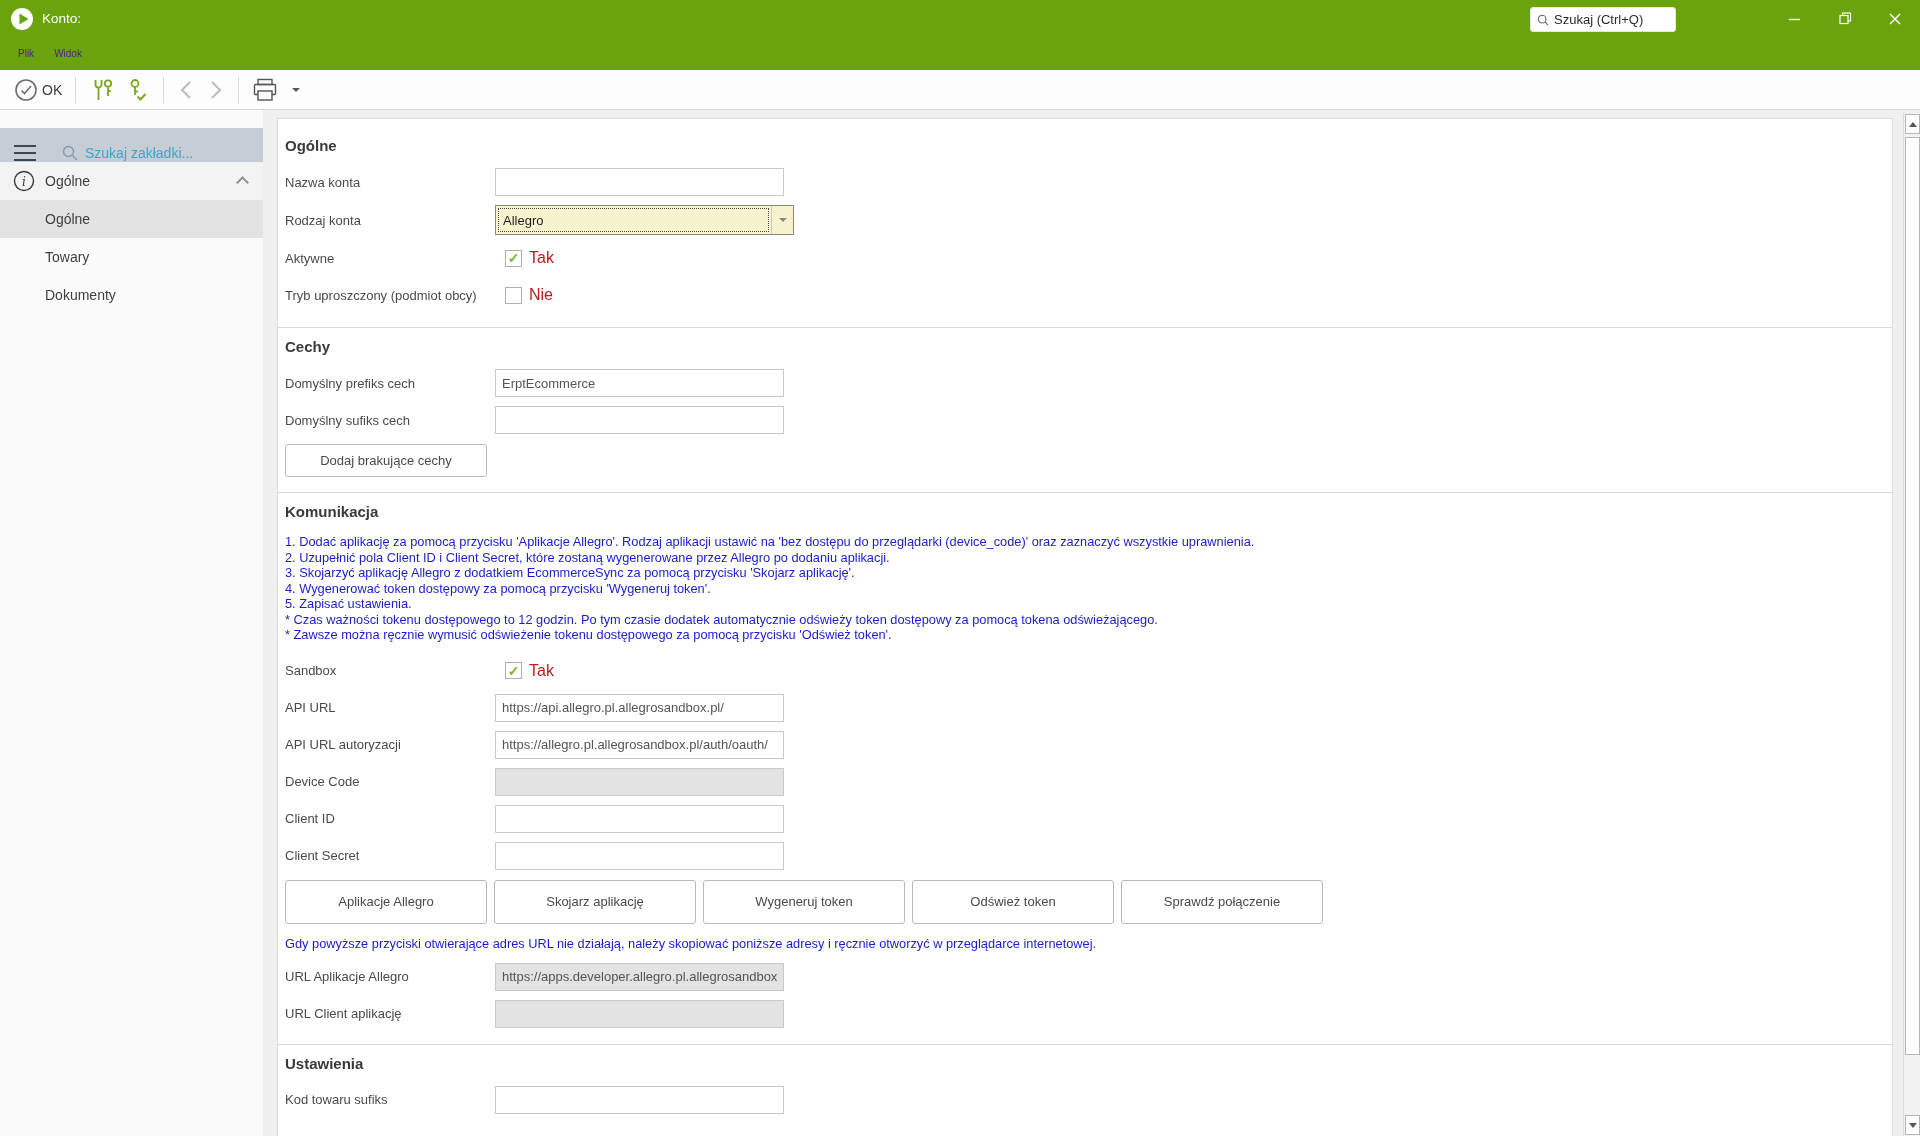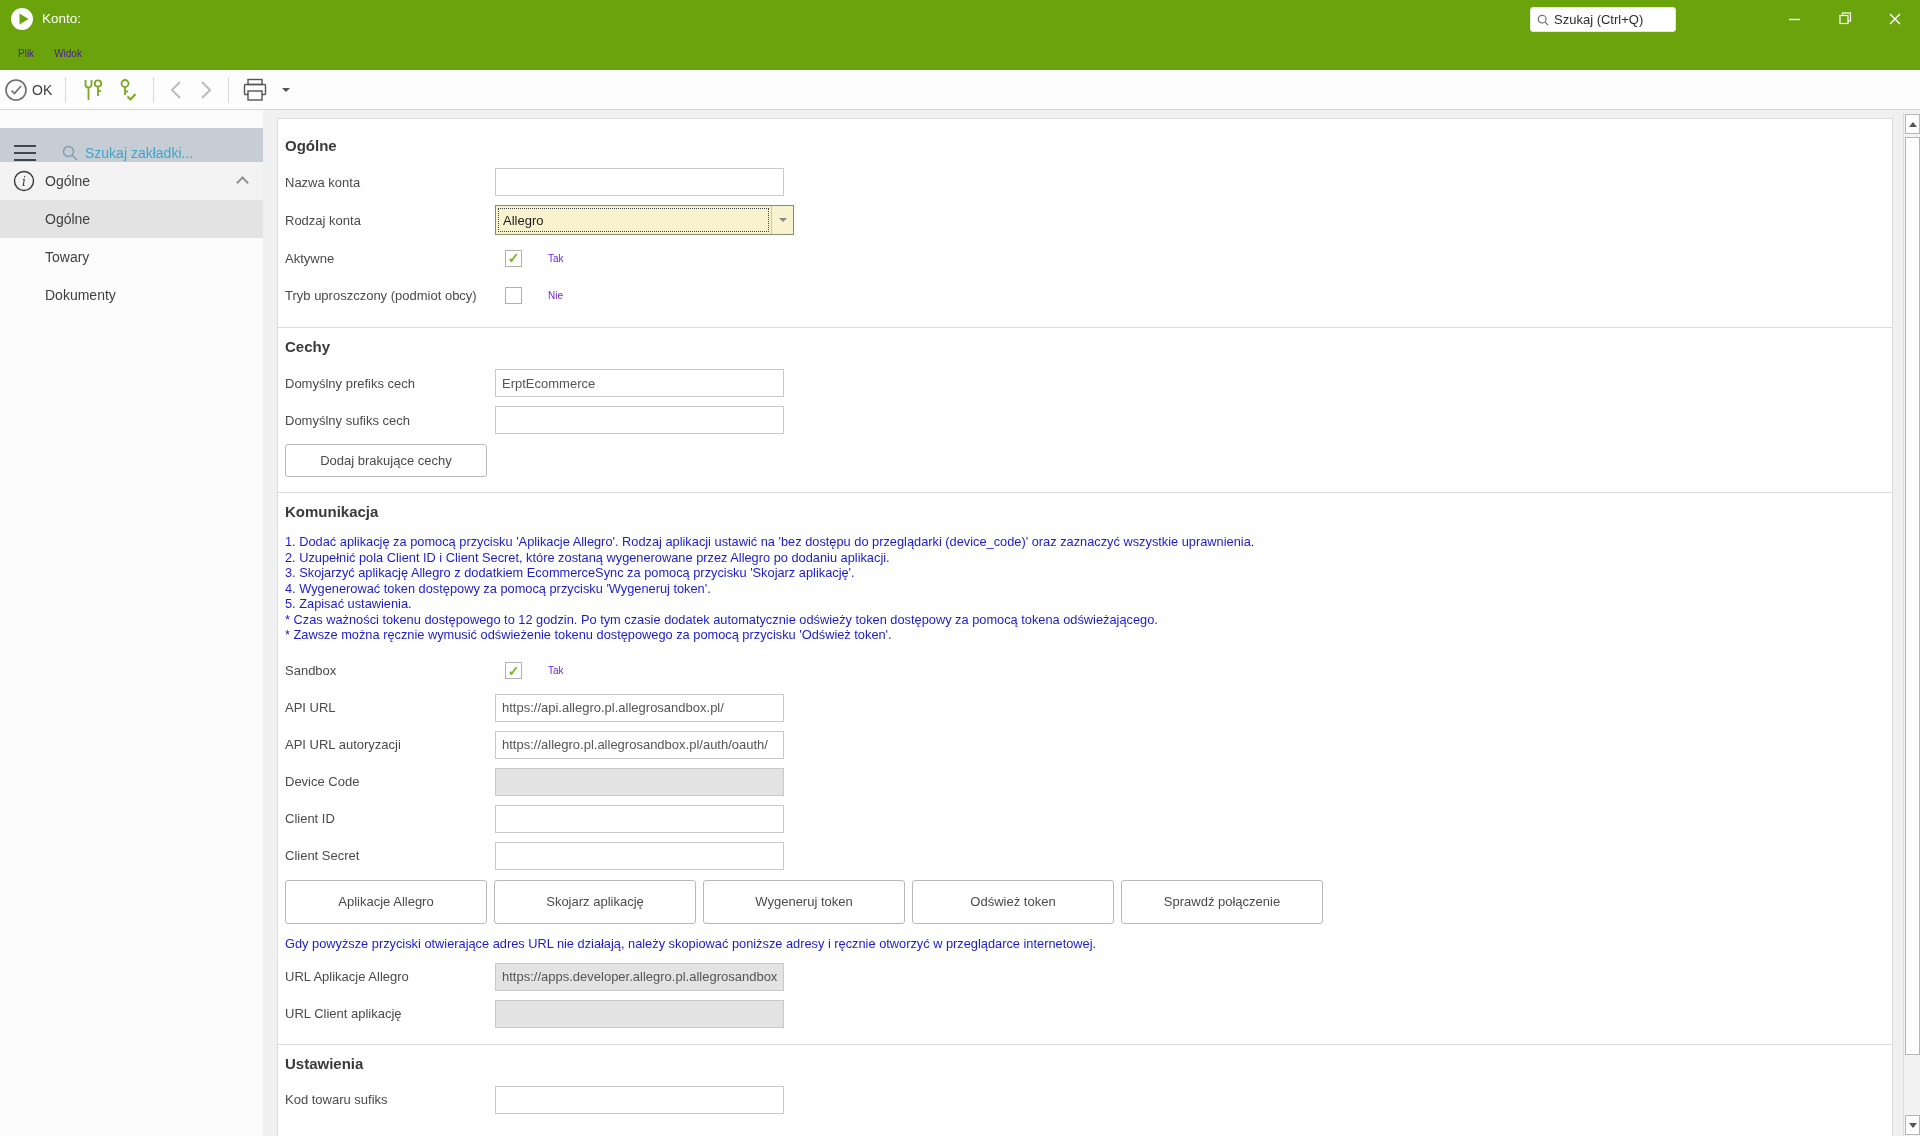--- a/index.html
+++ b/index.html
@@ -15,21 +15,21 @@
   .title-search input { border:none; outline:none; width:115px; font-family:"Liberation Sans",sans-serif; font-size:13px; color:#2b2b2b; margin-left:5px; background:transparent; }
   .title-search input::placeholder { color:#2b2b2b; opacity:1; }
   .win-controls { position:absolute; right:0; top:0; height:37px; display:flex; }
   .win-btn { width:50px; height:37px; display:flex; align-items:center; justify-content:center; background:transparent; border:none; cursor:pointer; }
 
   
   .menubar { position:absolute; left:0; top:37px; width:1920px; height:33px; background:#6BA30D; display:flex; align-items:center; padding-left:8px; }
   .menu-item { color:#4c1d95; font-size:10px; padding:6px 10px; cursor:default; }
 
   
-  .toolbar { position:absolute; left:0; top:70px; width:1920px; height:40px; background:#fdfdfd; border-bottom:1px solid #d5d5d5; display:flex; align-items:center; }
+  .toolbar { position:absolute; left:0; top:70px; width:1920px; height:40px; background:#fdfdfd; border-bottom:1px solid #d5d5d5; display:flex; align-items:center; padding-left:10px; }
   .tbtn { display:flex; align-items:center; background:transparent; border:none; padding:2px 4px; cursor:pointer; }
   .tbtn .ok-text { font-size:14px; color:#3c3c3c; margin-left:4px; }
   .tsep { width:1px; height:26px; background:#d9d9d9; margin:0 9px; }
   .caret-down { width:0; height:0; border-left:4px solid transparent; border-right:4px solid transparent; border-top:4px solid #555; margin-left:6px; }
 
   
   .sidebar { position:absolute; left:0; top:110px; width:263px; height:1026px; background:#fbfbfb; }
   .sb-header { position:absolute; left:0; top:18px; width:263px; height:49px; background:#C6CDD4; display:flex; align-items:center; }
   .hamburger { margin-left:14px; background:transparent; border:none; cursor:pointer; }
   .hamburger span { display:block; width:22px; height:2px; background:#3f474e; margin:5px 0; }
@@ -50,21 +50,21 @@
   .frow { display:flex; align-items:center; margin-bottom:9px; min-height:28px; }
   .flabel { width:210px; flex:none; font-size:13px; color:#4a4a4a; }
   .tinput { width:289px; height:28px; border:1px solid #c9c9c9; font-family:"Liberation Sans",sans-serif; font-size:13px; color:#555; padding:0 6px; background:#fff; }
   .tinput:disabled { background:#e3e3e3; color:#555; }
   .combo { position:relative; width:299px; height:30px; background:#F8F3CE; border:1px solid #8b8b74; display:flex; align-items:center; cursor:pointer; }
   .combo::after { content:""; position:absolute; left:2px; top:2px; right:24px; bottom:2px; border:1px dotted #444; pointer-events:none; }
   .combo-text { font-size:13px; color:#1e1e1e; margin-left:7px; }
   .combo-btn { position:absolute; right:0; top:0; width:22px; height:28px; border-left:1px solid #cac9b4; display:flex; align-items:center; justify-content:center; }
   .cb { width:17px; height:17px; border:1px solid #b0b0b0; background:#fff; margin-left:10px; display:flex; align-items:center; justify-content:center; flex:none; cursor:pointer; }
   .cb .mark { color:#76B82A; font-size:14px; font-weight:bold; line-height:1; }
-  .cb-label { margin-left:26px; font-size:10px; color:#6d28d9; }
+  .cb-label { margin-left:7px; font-size:16px; color:#b91c1c; }
   .sep { height:1px; background:#dcdcdc; margin:18px 0 10px -7px; }
   .act-btn { width:202px; height:44px; background:#fff; border:1px solid #b9b9b9; border-radius:3px; font-family:"Liberation Sans",sans-serif; font-size:13px; color:#4a4a4a; cursor:pointer; }
   .cechy-btn { height:33px; margin-top:1px; }
   .btn-row { display:flex; gap:7px; margin:10px 0 12px 0; }
   .instructions { color:#1C1CCD; font-size:12.8px; line-height:15.5px; margin:14px 0 0 0; }
   .sandbox-row { margin-top:14px; }
   .hint { color:#1C1CCD; font-size:12.8px; margin:0 0 12px 0; }
 
   
   .scrollbar { position:absolute; right:0; top:113px; width:17px; height:1023px; background:#f2f2f2; border-left:1px solid #dadada; }

